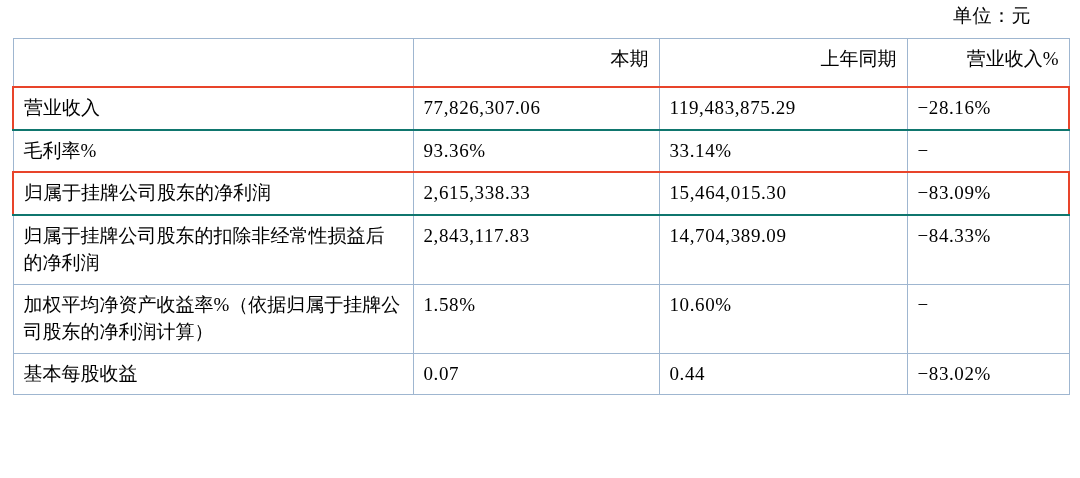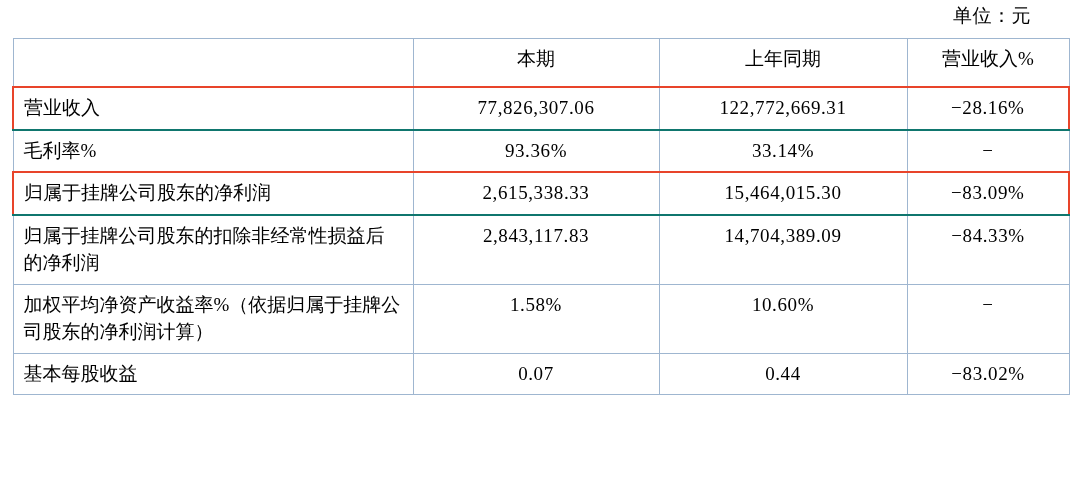--- a/index.html
+++ b/index.html
@@ -41,31 +41,31 @@
     vertical-align: top;
     font-weight: normal;
     line-height: 1.45;
   }
   col.c-item { width: 400px; }
   col.c-cur  { width: 246px; }
   col.c-prev { width: 248px; }
   col.c-chg  { width: 162px; }
 
   thead td {
-    text-align: center;
+    text-align: right;
     font-weight: bold;
     height: 34px;
     padding-top: 5px;
     padding-bottom: 6px;
   }
   td.item {
     text-align: left;
   }
   td.num {
-    text-align: center;
+    text-align: left;
     font-family: "Liberation Serif", "DejaVu Serif", serif;
     letter-spacing: 0.6px;
   }
   tr.hl td {
     border-top: 2px solid #e8442a;
     border-bottom: 2px solid #0f766e;
     position: relative;
   }
   tr.hl td:first-child {
     border-left: 2px solid #e8442a;
@@ -94,21 +94,21 @@
         <td></td>
         <td>本期</td>
         <td>上年同期</td>
         <td>营业收入%</td>
       </tr>
     </thead>
     <tbody>
       <tr class="hl">
         <td class="item">营业收入</td>
         <td class="num">77,826,307.06</td>
-        <td class="num">122,772,669.31</td>
+        <td class="num">119,483,875.29</td>
         <td class="num">−28.16%</td>
       </tr>
       <tr>
         <td class="item">毛利率%</td>
         <td class="num">93.36%</td>
         <td class="num">33.14%</td>
         <td class="num">−</td>
       </tr>
       <tr class="hl">
         <td class="item">归属于挂牌公司股东的净利润</td>

